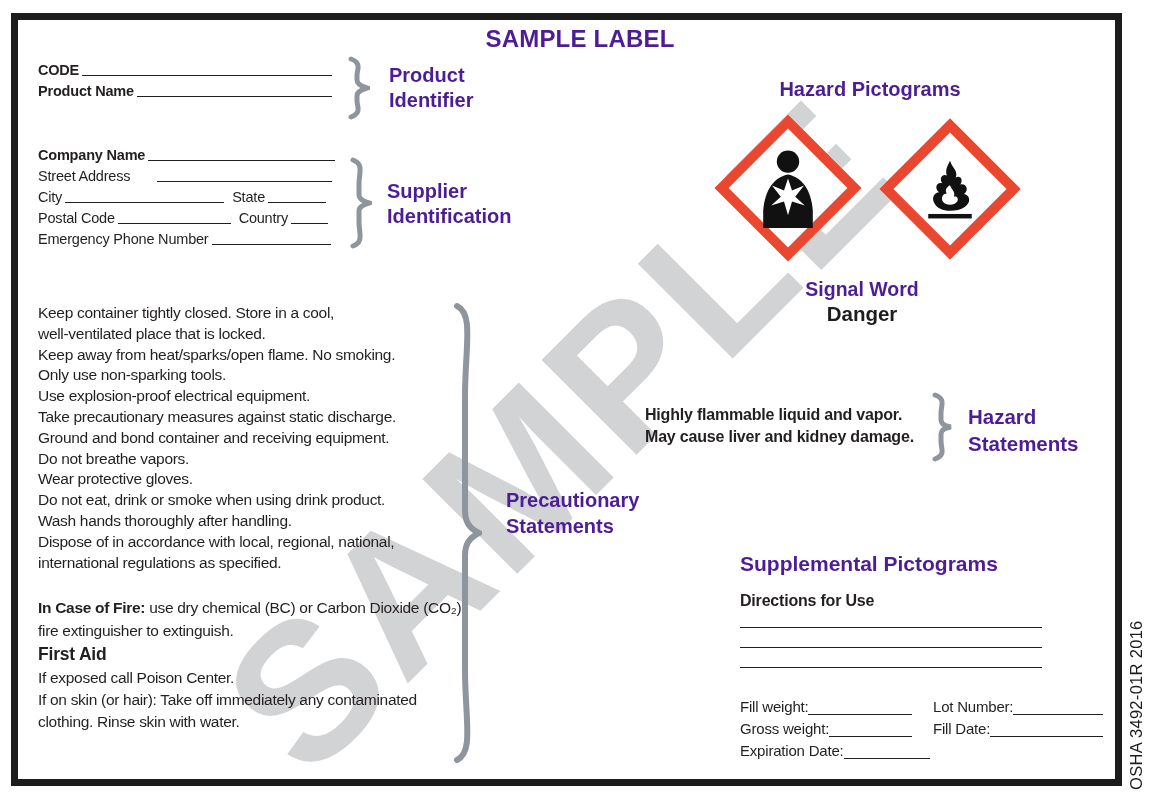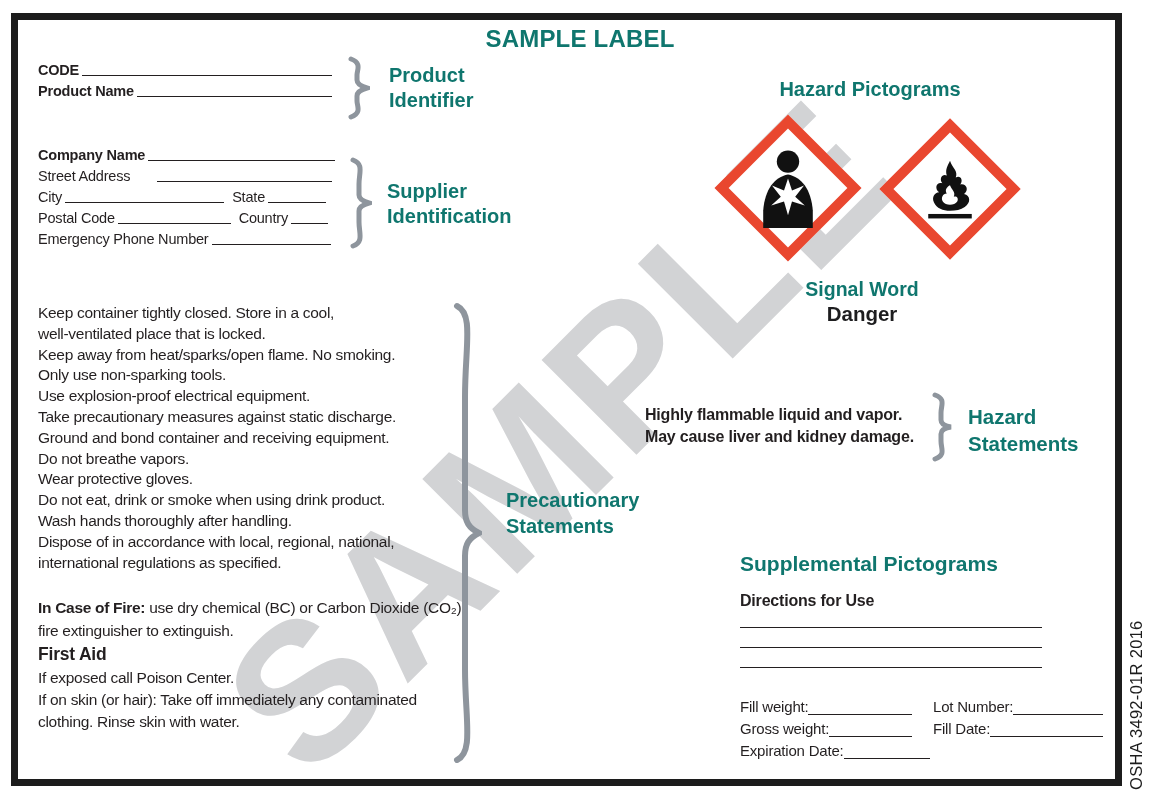--- a/index.html
+++ b/index.html
@@ -11,21 +11,21 @@
     position:absolute; left:11px; top:13px; width:1111px; height:773px;
     border:7px solid #1c1c1c; box-sizing:border-box; z-index:3; pointer-events:none;
   }
   .watermark {
     position:absolute; left:560px; top:435px;
     transform:translate(-50%,-50%) rotate(-45deg);
     font-size:195px; font-weight:bold; letter-spacing:6px; white-space:nowrap;
     color:#d2d3d5; z-index:1; user-select:none;
   }
   .z { position:absolute; z-index:2; }
-  .blue { color:#0f766e; font-weight:bold; }
+  .blue { color:#4c1d95; font-weight:bold; }
   .title { left:30px; top:25px; width:1100px; text-align:center; font-size:24px; letter-spacing:0.2px; }
   .sec-head { font-size:20px; line-height:25px; }
   .sec-head div { white-space:nowrap; }
   
   .frow { display:flex; align-items:flex-start; font-size:14.5px; line-height:17px; letter-spacing:-0.2px; white-space:nowrap; }
   .frow .lbl { margin-right:3px; }
   .frow .b { font-weight:bold; }
   .fill { flex:1 1 auto; border-bottom:1.5px solid #231f20; height:13px; }
   .fill.fixed58 { flex:0 0 58px; }
   .fill.fixed37 { flex:0 0 37px; }

